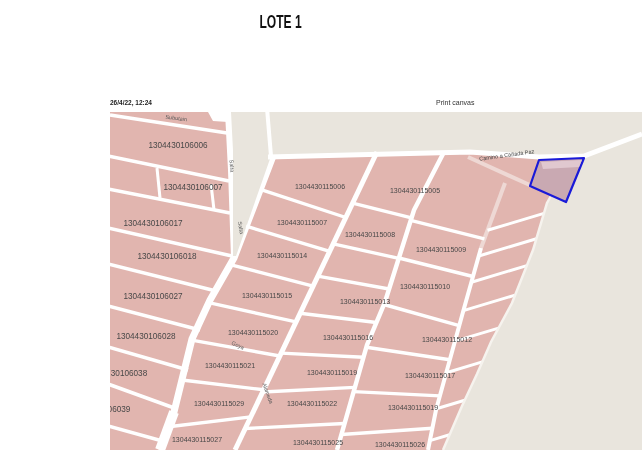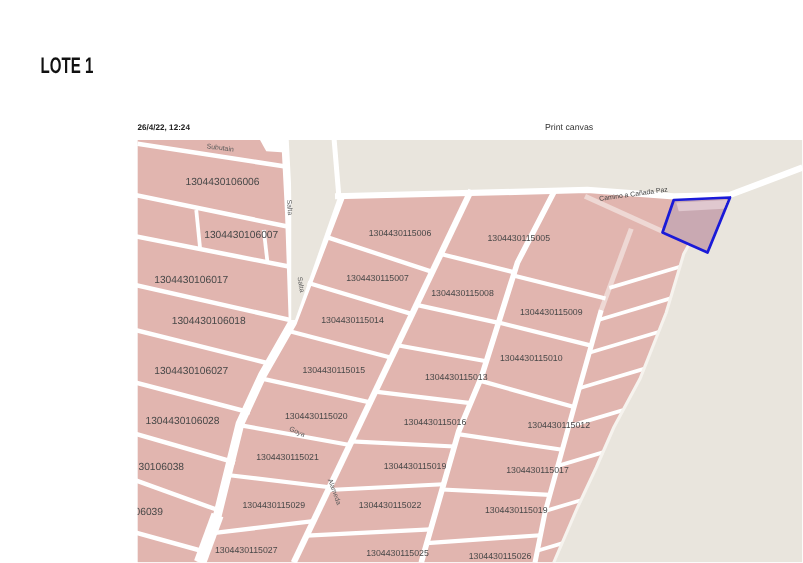--- a/index.html
+++ b/index.html
@@ -1,17 +1,17 @@
 <!DOCTYPE html>
 <html><head>
 <meta charset="utf-8">
 <style>
   html,body{margin:0;padding:0;background:#fff;width:642px;height:450px;overflow:hidden;}
   body{font-family:"Liberation Sans", sans-serif;position:relative;}
-  .title{position:absolute;left:0;top:42px;width:562px;text-align:left;font-size:18px;font-weight:bold;color:#111;margin-left:22px;}
+  .title{position:absolute;left:0;top:12px;width:562px;text-align:center;font-size:18px;font-weight:bold;color:#111;}
   .title span{display:inline-block;transform:scaleX(0.67);transform-origin:center;}
   .hdr{position:absolute;top:98.5px;font-size:6.5px;color:#222;font-weight:bold;}
 </style>
 </head>
 <body>
 
 <div class="title"><span>LOTE 1</span></div>
 
 <div class="hdr" style="left:110px;">26/4/22, 12:24</div>
 

